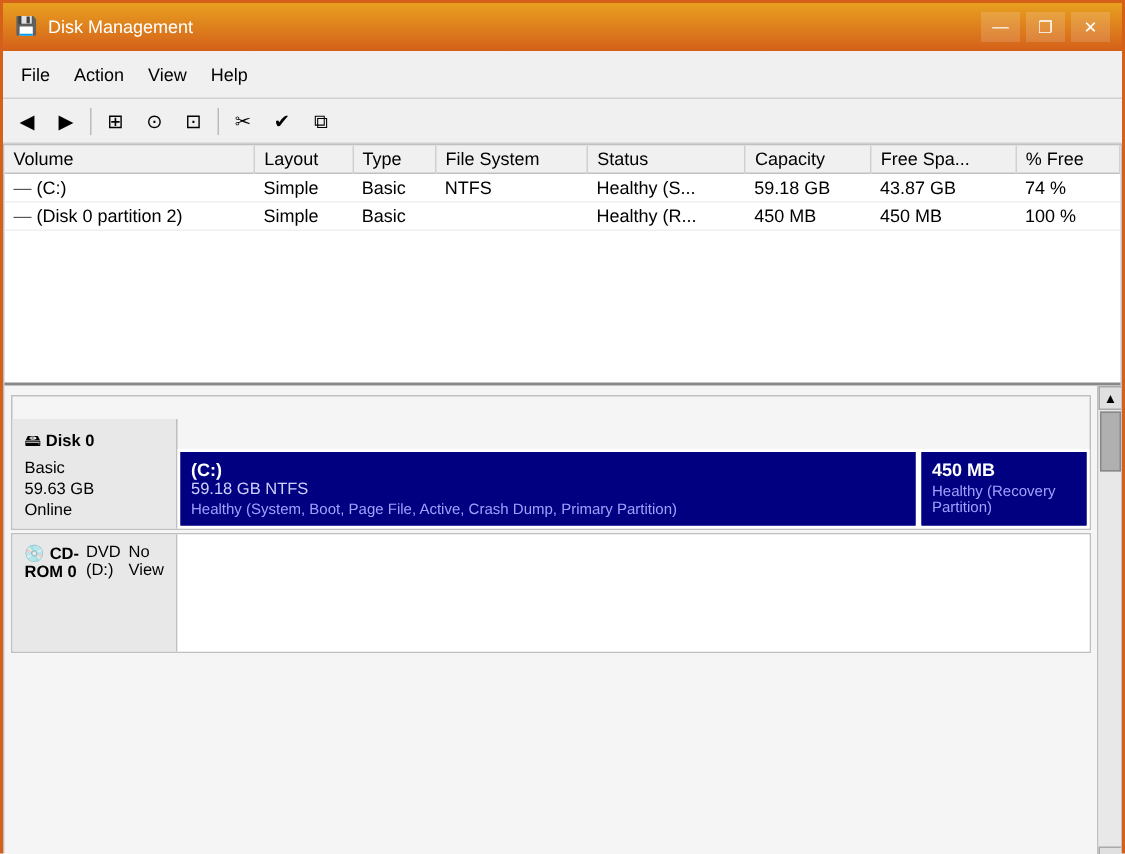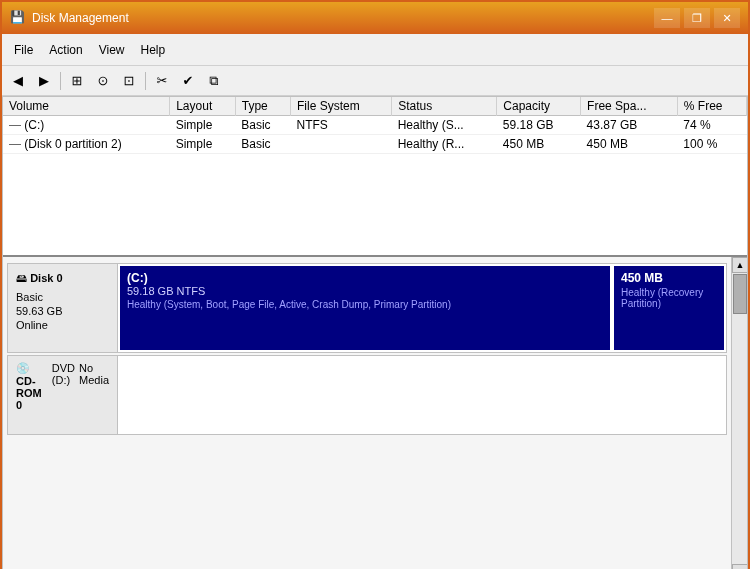--- a/index.html
+++ b/index.html
@@ -115,20 +115,21 @@
       flex: 1;
       padding: 4px 0;
     }
 
     
     .disk-row {
       display: flex;
       height: 90px;
       margin: 2px 4px;
       border: 1px solid #c0c0c0;
+      align-items: flex-end;
     }
     .disk-label {
       width: 110px;
       min-width: 110px;
       background: #e8e8e8;
       border-right: 1px solid #c0c0c0;
       padding: 6px 8px;
       font-size: 11px;
       display: flex;
       flex-direction: column;
@@ -330,21 +331,21 @@
                 <span class="partition-block-status">Healthy (Recovery Partition)</span>
               </div>
             </div>
           </div>
 
           <div class="cdrom-row">
             <div class="cdrom-label">
               <span>💿 <strong>CD-ROM 0</strong></span>
               <span>DVD (D:)</span>
               <br>
-              <span>No Media</span>
+              <span>No View</span>
             </div>
             <div class="cdrom-content">
             </div>
           </div>
 
         </div>
 
         <div class="scrollbar-area">
           <div class="scroll-btn">▲</div>
           <div class="scroll-track">

